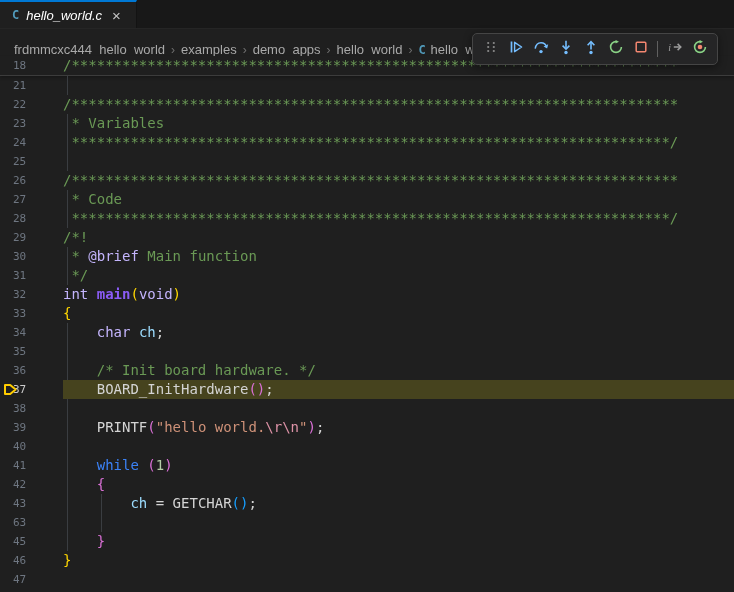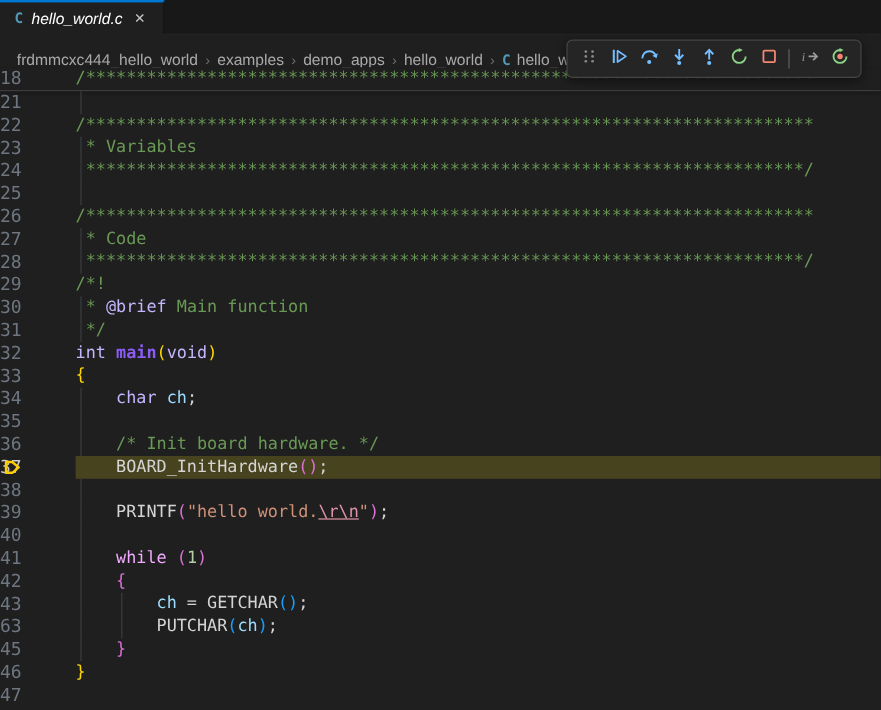--- a/index.html
+++ b/index.html
@@ -42,32 +42,32 @@
   .tb-sep{width:1px;height:16px;background:#606060;margin:0 4px;}
   
   .code{
     position:absolute;left:0;top:56px;right:0;bottom:0;
     font-family:"DejaVu Sans Mono","Liberation Mono",monospace;
     font-size:14px;line-height:19px;
   }
   .row{display:flex;height:19px;white-space:pre;position:relative;}
   .row.sticky{border-bottom:1px solid #3c3c3c;background:#1f1f1f;box-shadow:0 2px 3px rgba(0,0,0,.25);}
   .gutter{width:63px;flex:none;position:relative;box-sizing:border-box;}
-  .lnum{display:block;text-align:left;padding-right:24px;color:#6e7681;font-size:15px;line-height:19px;}
+  .lnum{display:block;text-align:center;padding-right:24px;color:#6e7681;font-size:11px;line-height:19px;}
   .row.current .lnum{color:#cccccc;}
   .arrow-slot{position:absolute;left:3px;top:2px;width:15px;height:15px;}
   .content{flex:1;position:relative;color:#d4d4d4;}
   .row.current .content{background:#46431e;}
   .guide{position:absolute;top:0;bottom:0;width:1px;background:#3a3d41;}
   .codetext{position:relative;}
   
-  .cmt{color:#6a9955;} .kw{color:#c4b5fd;} .ctl{color:#f0abfc;}
+  .cmt{color:#6a9955;} .kw{color:#c4b5fd;} .ctl{color:#3b82f6;}
   .fn{color:#d4d4d4;} .fnb{color:#8b5cf6;font-weight:bold;}
   .var{color:#9cdcfe;} .lit{color:#b5cea8;}
-  .str{color:#ce9178;} .esc{color:#de93a8;text-decoration:underline;}
+  .str{color:#ce9178;} .esc{color:#de93a8;}
   .b1{color:#ffd700;} .b2{color:#da70d6;} .b3{color:#179fff;}
   .pl{color:#d4d4d4;}
 </style>
 </head>
 <body>
 
 <div class="tabbar">
   <div class="tab">
     <span class="lang-icon">C</span>
     <span class="title">hello_world.c</span>
@@ -178,17 +178,17 @@
     <div class="row"><div class="gutter"><span class="lnum">36</span></div><div class="content"><span class="guide" style="left: 4px;"></span><span class="codetext"><span class="cmt">    /* Init board hardware. */</span></span></div></div>
     <div class="row current"><div class="gutter"><span class="arrow-slot"><svg width="15" height="15" viewBox="0 0 15 15">
             <path d="M2 3h5.2L12.6 7.5 7.2 12H2z" fill="none" stroke="#ffcc00" stroke-width="2" stroke-linejoin="round"></path>
           </svg></span><span class="lnum">37</span></div><div class="content"><span class="codetext"><span class="pl">    </span><span class="fn">BOARD_InitHardware</span><span class="b2">()</span><span class="pl">;</span></span></div></div>
     <div class="row"><div class="gutter"><span class="lnum">38</span></div><div class="content"><span class="guide" style="left: 4px;"></span><span class="codetext"></span></div></div>
     <div class="row"><div class="gutter"><span class="lnum">39</span></div><div class="content"><span class="guide" style="left: 4px;"></span><span class="codetext"><span class="pl">    </span><span class="fn">PRINTF</span><span class="b2">(</span><span class="str">"hello world.</span><span class="esc">\r\n</span><span class="str">"</span><span class="b2">)</span><span class="pl">;</span></span></div></div>
     <div class="row"><div class="gutter"><span class="lnum">40</span></div><div class="content"><span class="guide" style="left: 4px;"></span><span class="codetext"></span></div></div>
     <div class="row"><div class="gutter"><span class="lnum">41</span></div><div class="content"><span class="guide" style="left: 4px;"></span><span class="codetext"><span class="pl">    </span><span class="ctl">while</span><span class="pl"> </span><span class="b2">(</span><span class="lit">1</span><span class="b2">)</span></span></div></div>
     <div class="row"><div class="gutter"><span class="lnum">42</span></div><div class="content"><span class="guide" style="left: 4px;"></span><span class="codetext"><span class="pl">    </span><span class="b2">{</span></span></div></div>
     <div class="row"><div class="gutter"><span class="lnum">43</span></div><div class="content"><span class="guide" style="left: 4px;"></span><span class="guide" style="left: 37.72px;"></span><span class="codetext"><span class="pl">        </span><span class="var">ch</span><span class="pl"> = </span><span class="fn">GETCHAR</span><span class="b3">()</span><span class="pl">;</span></span></div></div>
-    <div class="row"><div class="gutter"><span class="lnum">63</span></div><div class="content"><span class="guide" style="left: 4px;"></span><span class="guide" style="left: 37.72px;"></span><span class="codetext"><span class="pl">        </span><span class="fn">PUTCHAR</span><span class="b3">(</span><span class="var">ch</span><span class="b3">)</span><span class="pl">;</span></span></div></div>
+    <div class="row"><div class="gutter"><span class="lnum">63</span></div><div class="content"><span class="guide" style="left: 4px;"></span><span class="guide" style="left: 37.72px;"></span></div></div>
     <div class="row"><div class="gutter"><span class="lnum">45</span></div><div class="content"><span class="guide" style="left: 4px;"></span><span class="codetext"><span class="pl">    </span><span class="b2">}</span></span></div></div>
     <div class="row"><div class="gutter"><span class="lnum">46</span></div><div class="content"><span class="codetext"><span class="b1">}</span></span></div></div>
     <div class="row"><div class="gutter"><span class="lnum">47</span></div><div class="content"><span class="codetext"></span></div></div>
   </div>
 
 </body></html>

